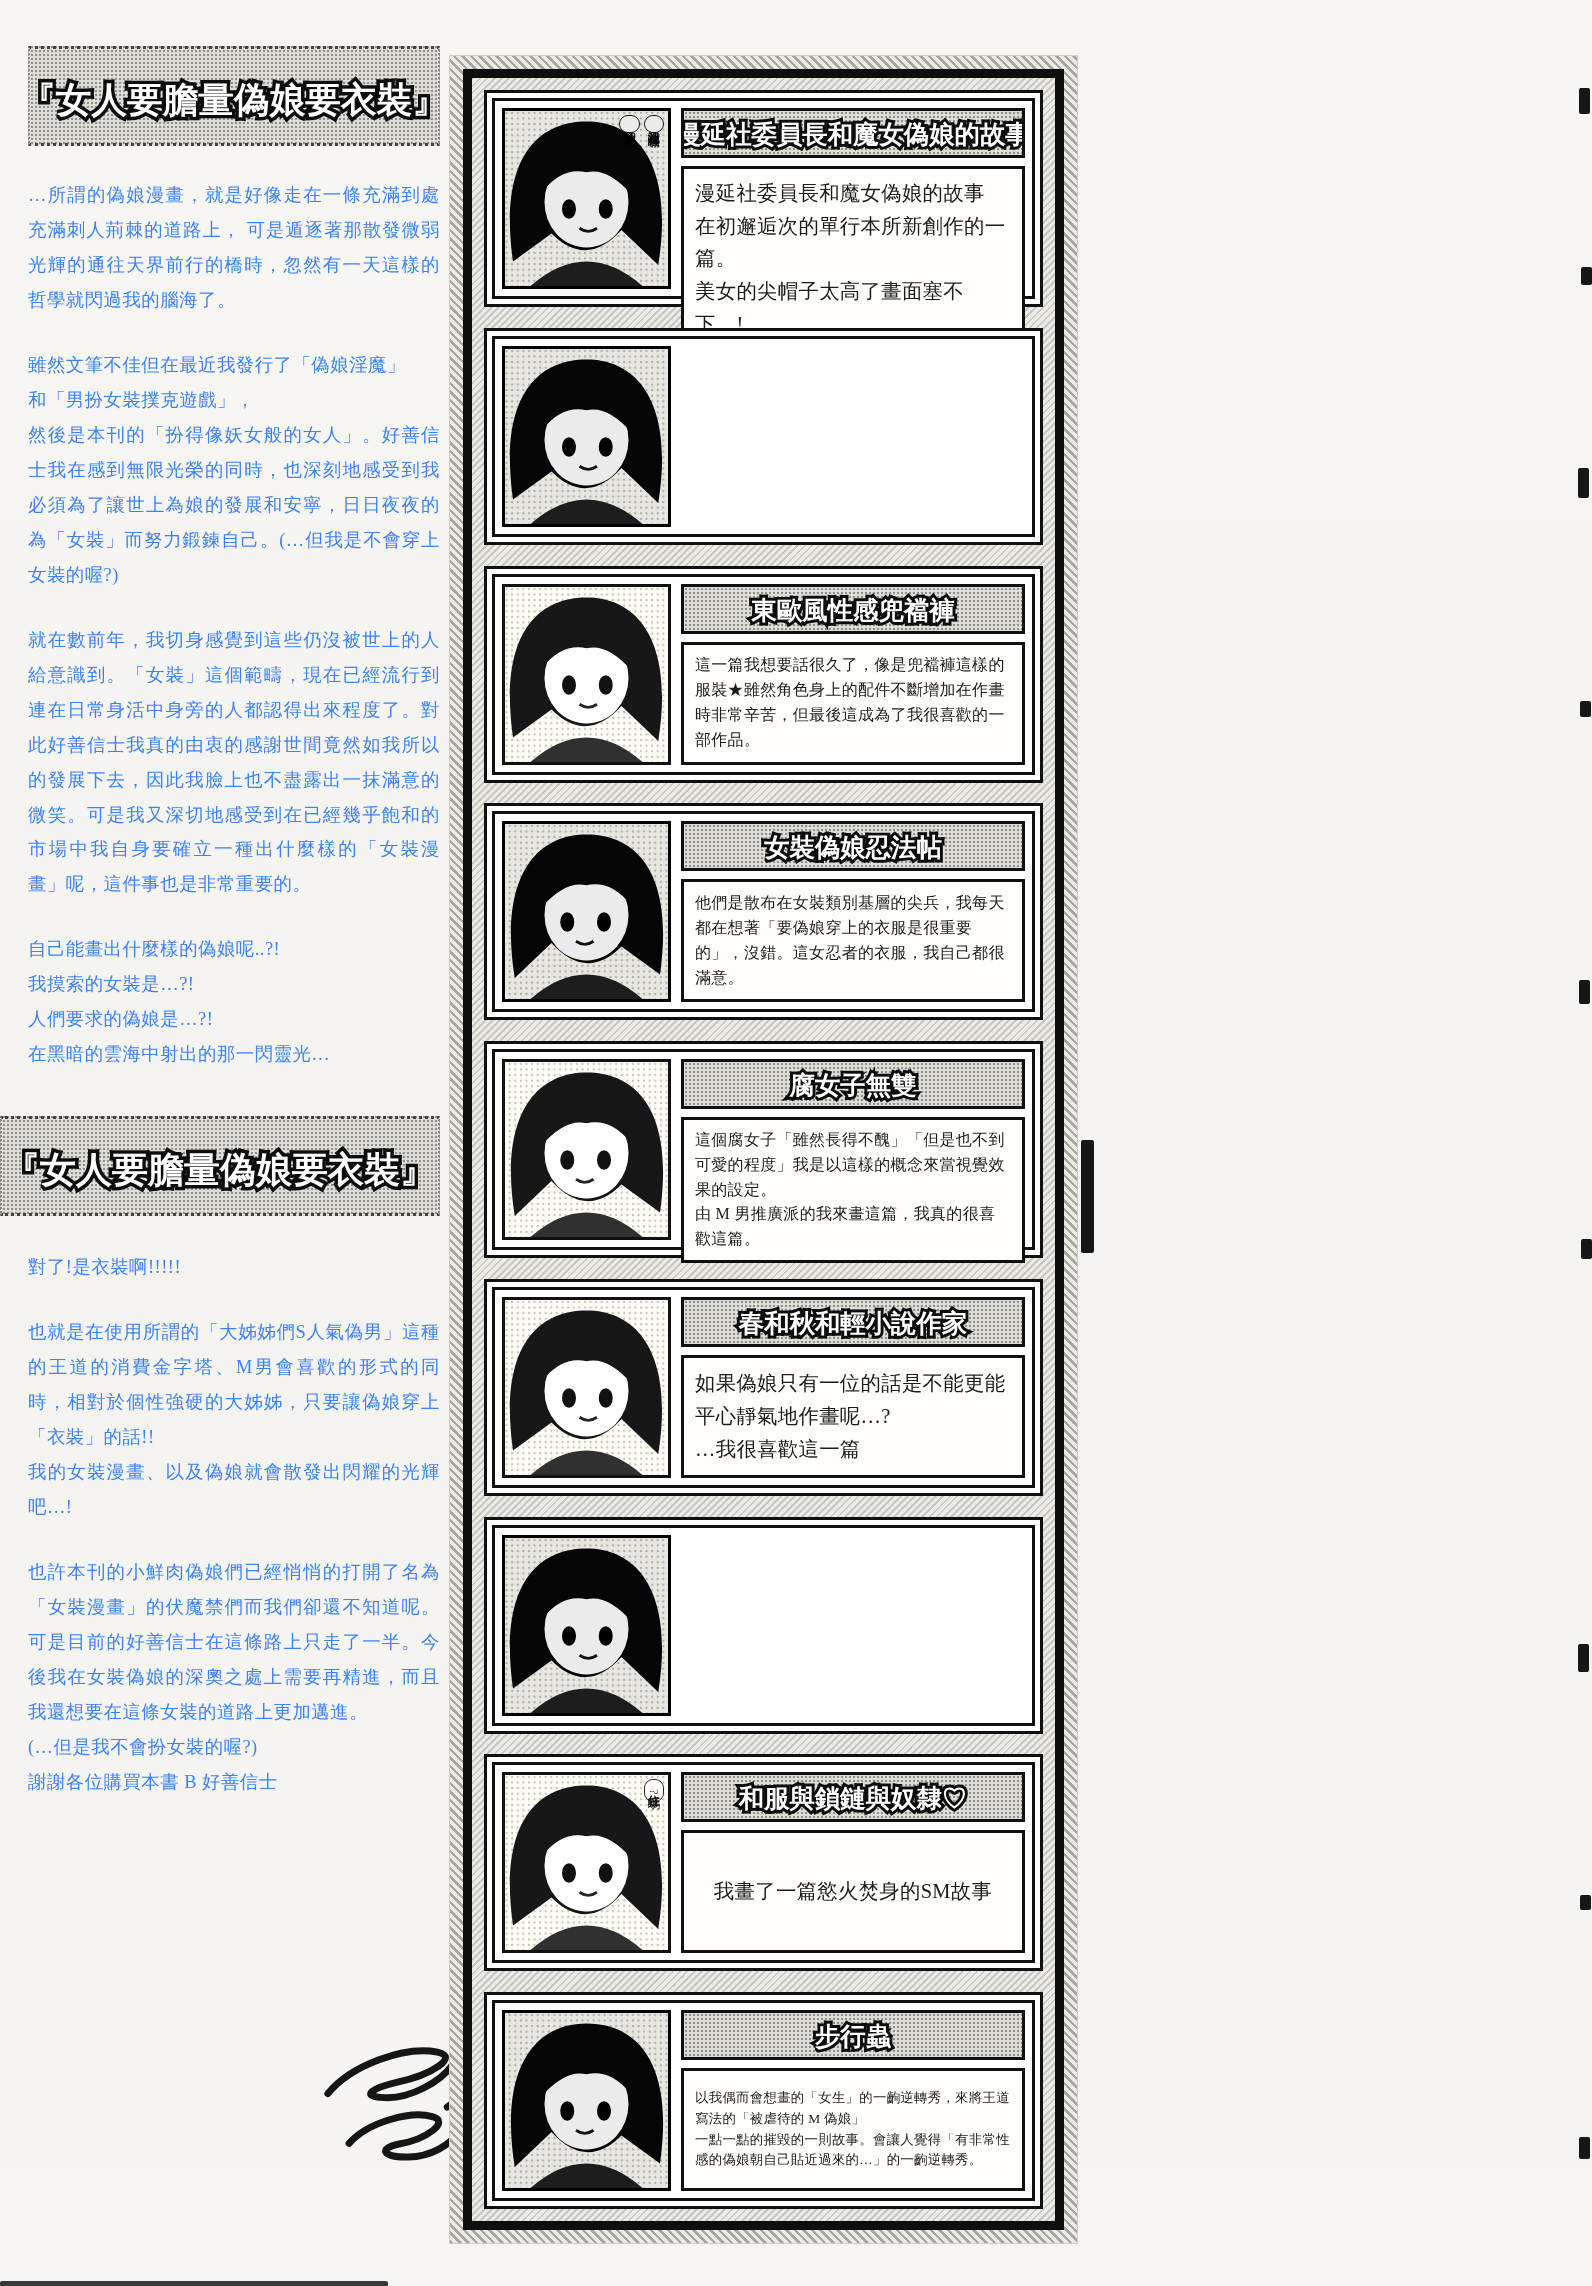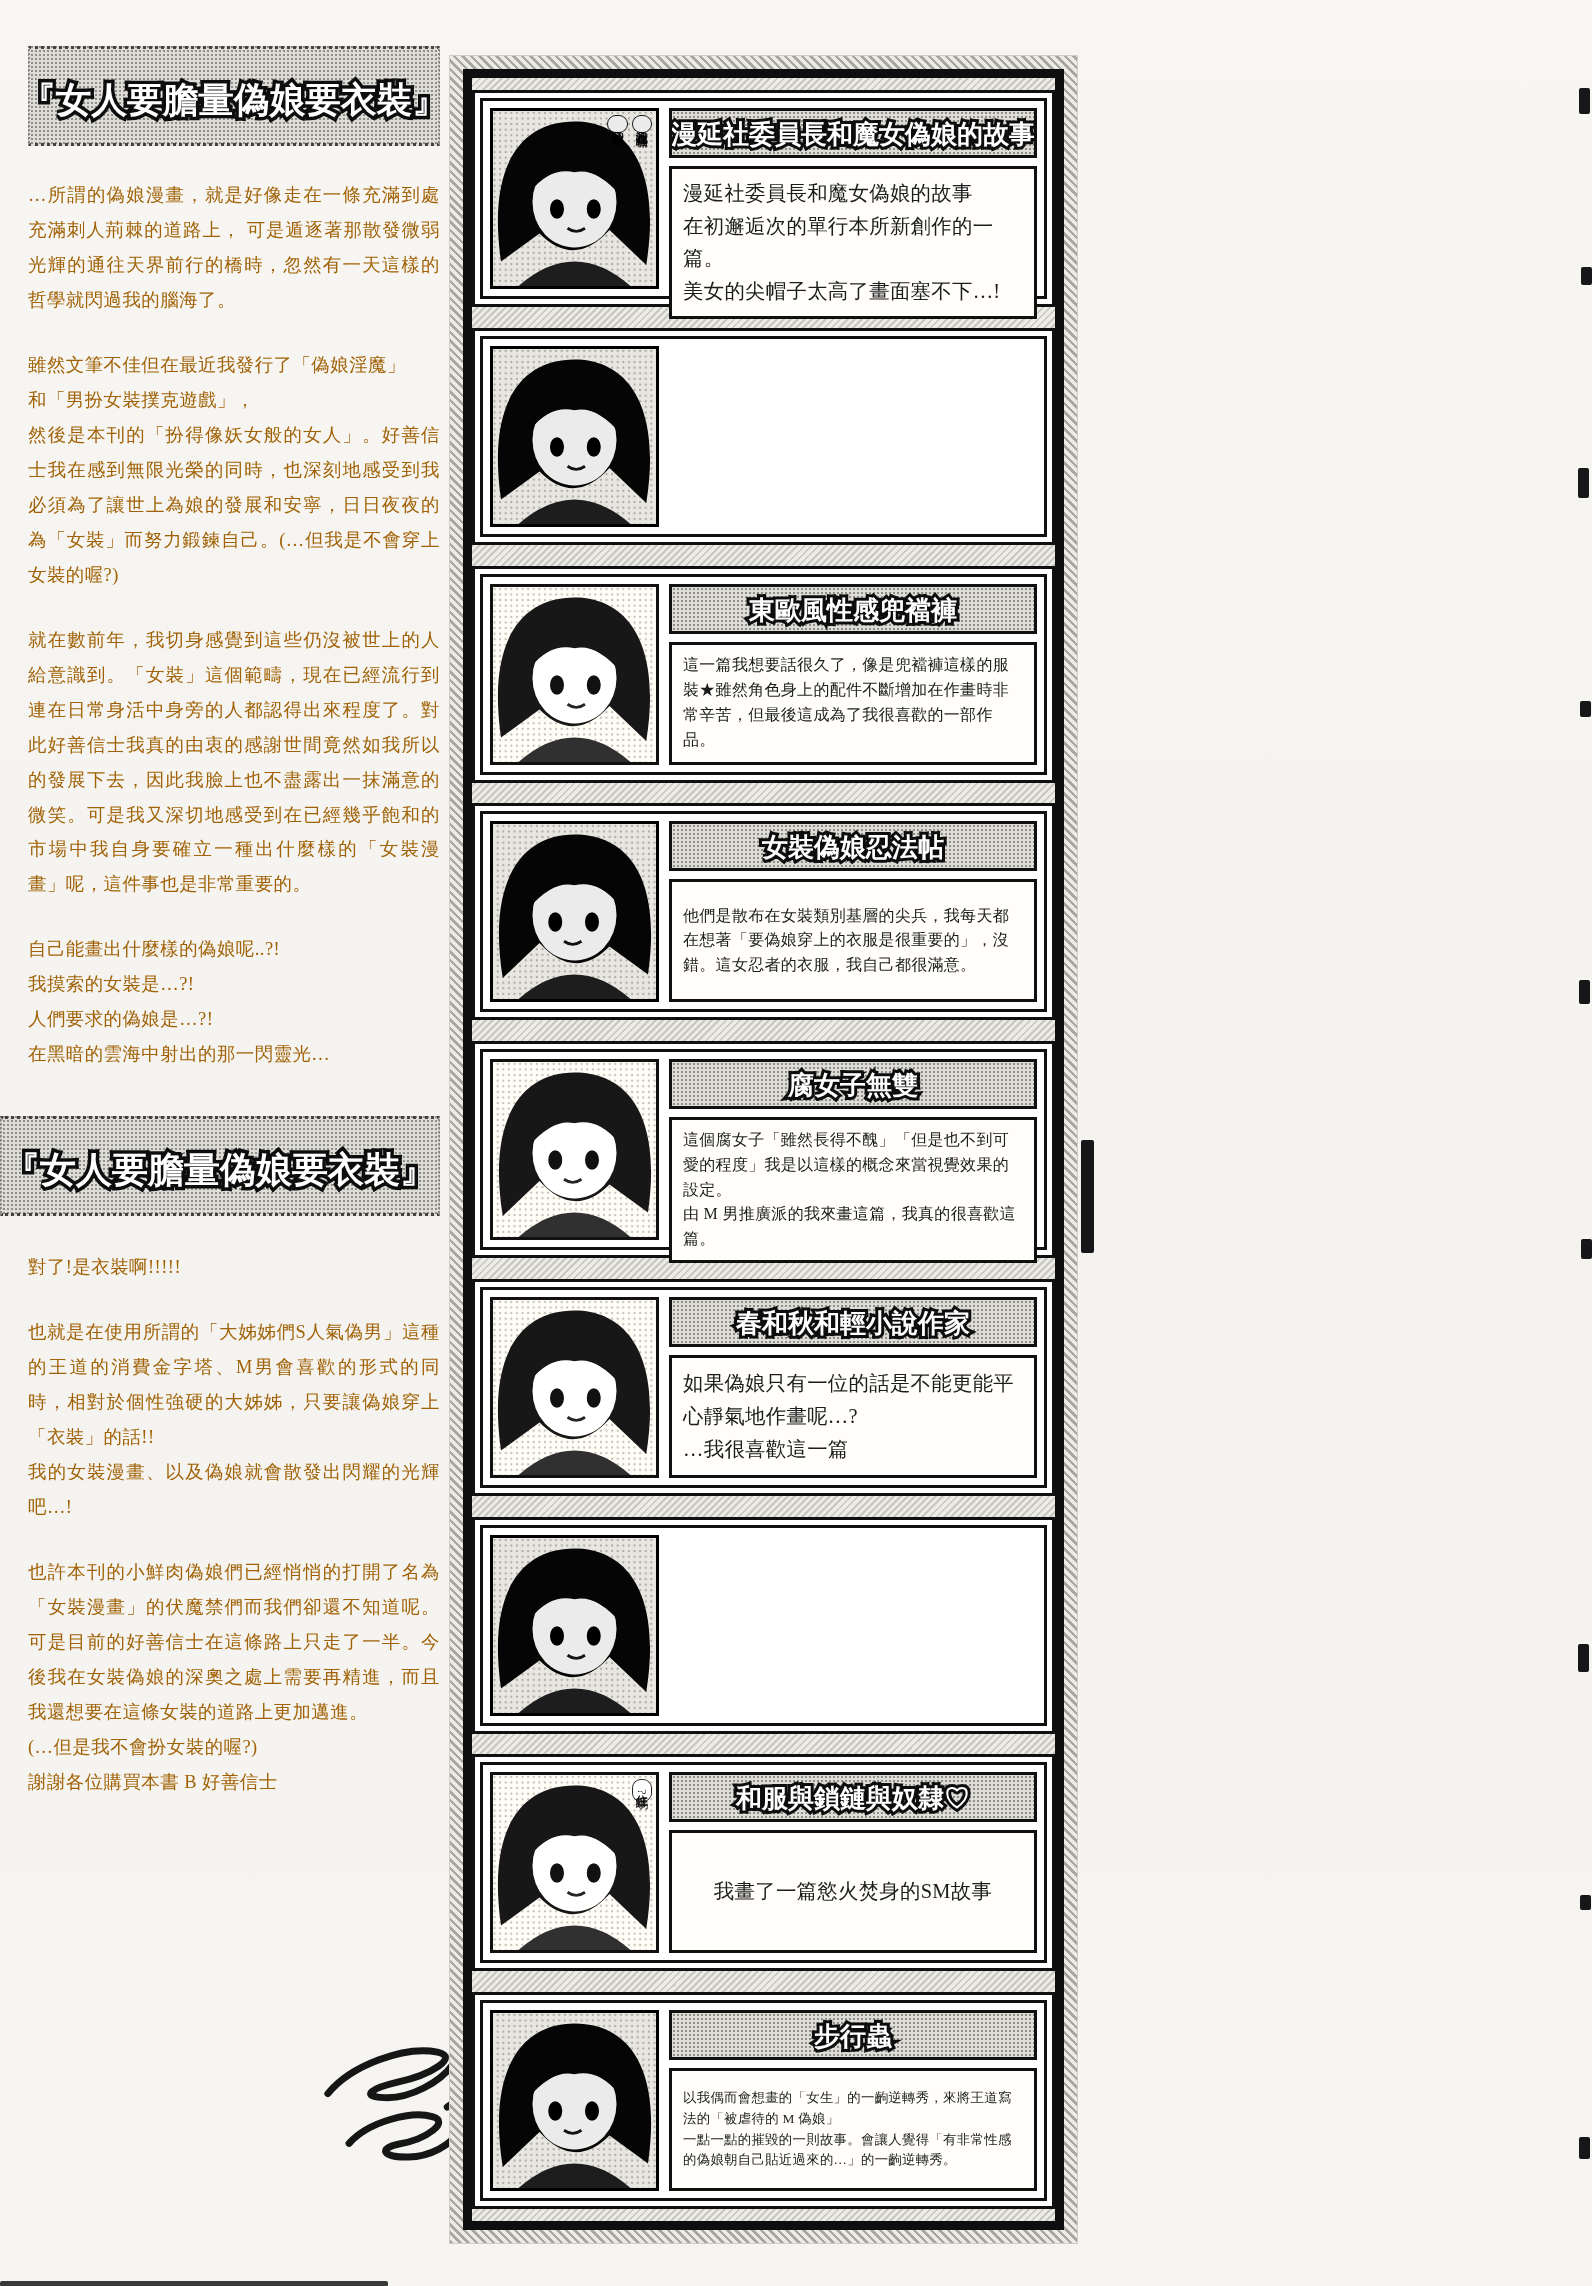--- a/index.html
+++ b/index.html
@@ -15,36 +15,36 @@
     background-color:#dedcd6;
     background-image:radial-gradient(#8f8d88 1px, transparent 1.4px);
     background-size:4px 4px;
     border-top:3px dotted #44423e;border-bottom:3px dotted #44423e;
     border-left:2px dotted #8a8882;border-right:2px dotted #8a8882;
   }
   .banner svg{width:100%;height:84px;display:block;}
   .banner-mid{margin-left:-28px;width:440px;margin-top:44px;margin-bottom:34px;}
   .left-col p{
     font-size:18.4px;line-height:1.9;letter-spacing:0.5px;margin:0 0 30px 0;
-    white-space:pre-line;text-align:justify;color:#a16207;
+    white-space:pre-line;text-align:justify;color:#3b82f6;
   }
   .left-col p.lead{margin-top:32px;}
   .signature{position:absolute;left:316px;top:2026px;width:177px;height:167px;transform:rotate(-6deg);}
   
   .right-col{
     position:absolute;left:450px;top:56px;width:627px;height:2187px;box-sizing:border-box;
     padding:13px;
     background-image:repeating-linear-gradient(45deg,#a8a6a1 0 2.5px,#eceae5 2.5px 6px);
     box-shadow:0 0 0 1px #cfcdc7;
   }
   .right-inner{
     height:100%;box-sizing:border-box;border:9px solid #0e0e0e;
     background-color:#e7e5e0;
     background-image:repeating-linear-gradient(135deg,#c9c7c1 0 2px,#edebe6 2px 5px);
-    padding:12px 0;display:flex;flex-direction:column;justify-content:space-between;
+    padding:12px 12px;display:flex;flex-direction:column;justify-content:space-between;
   }
   .panel-outer{
     flex:none;height:217px;box-sizing:border-box;background:#fff;
     border:3px solid #101010;padding:5px;
   }
   .panel{
     height:100%;box-sizing:border-box;border:3px solid #101010;background:#fff;
     padding:7px;display:flex;gap:10px;
   }
   .thumb{

